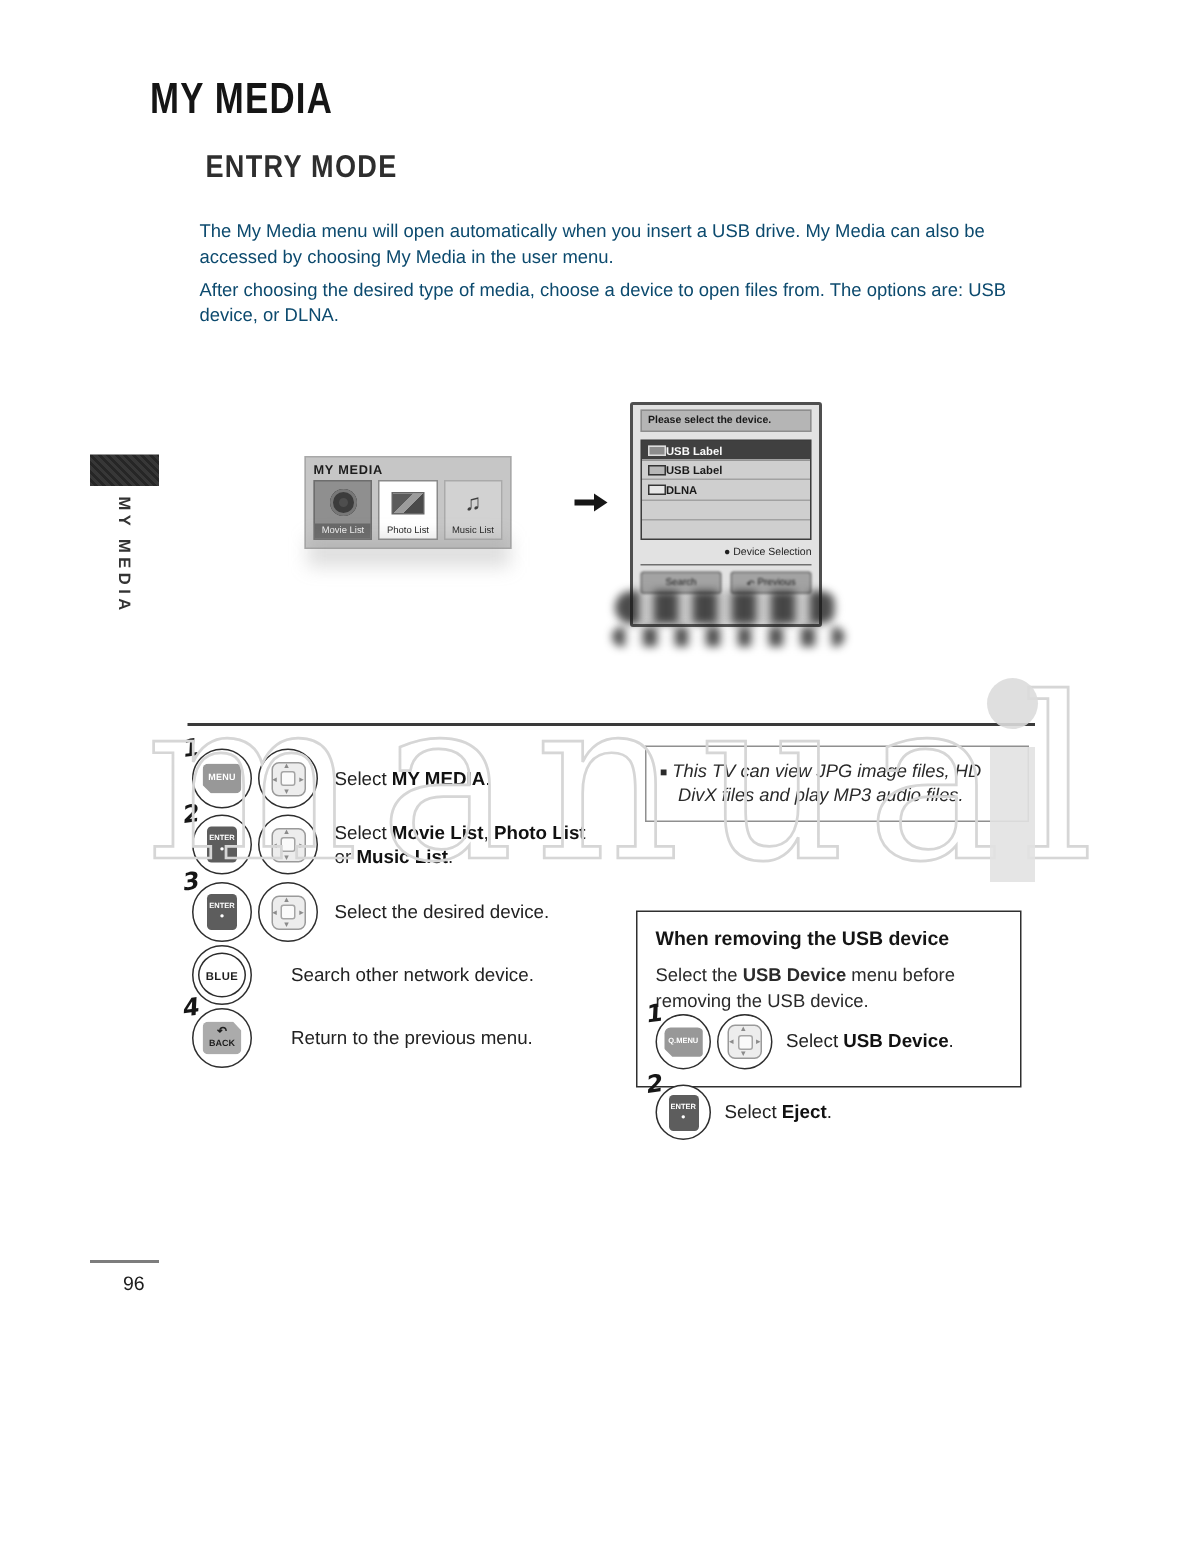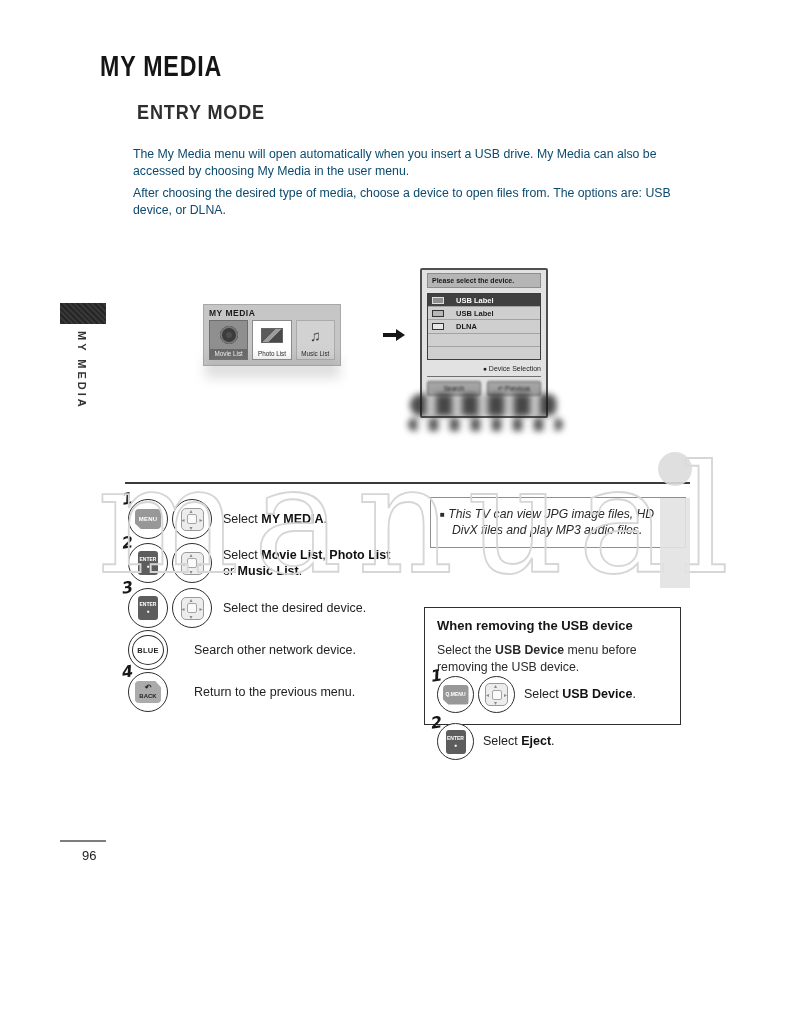--- a/index.html
+++ b/index.html
@@ -54,21 +54,21 @@
   .fig-arrow .head { position:absolute; right:0; top:0; width:0; height:0;
     border-top:6px solid transparent; border-bottom:6px solid transparent; border-left:9px solid #161616; }
 
   
   .dialog { left:420px; top:268px; width:128px; height:150px; background:#e2e2e2;
     border:2px solid #4f4f4f; border-radius:2px; padding:3px 5px; }
   .dlg-header { height:15px; background:#b5b5b5; border:1px solid #8d8d8d;
     font-size:7px; font-weight:bold; color:#181818; line-height:13px; padding-left:4px; }
   .dlg-list { margin-top:5px; height:67px; border:1.5px solid #3c3c3c; background:#cfcfcf;
     display:flex; flex-direction:column; }
-  .dlg-row { flex:1; display:flex; align-items:center; gap:12px; padding-left:4px;
+  .dlg-row { flex:1; display:flex; align-items:center; gap:0; padding-left:4px;
     border-bottom:1px solid #a2a2a2; font-size:7.5px; font-weight:bold; color:#1a1a1a; }
   .dlg-row:last-child { border-bottom:none; }
   .dlg-row.sel { background:#404040; color:#fafafa; }
   .chip { display:inline-block; width:12px; height:7px; border:1px solid #333; background:#b7b7b7; }
   .dlg-row.sel .chip { background:#8d8d8d; border-color:#ddd; }
   .chip.dlna { background:#e6e6e6; }
   .dlg-selection { margin-top:5px; text-align:right; font-size:7px; color:#1f1f1f; }
   .dlg-divider { margin-top:4px; border-top:1px solid #6f6f6f; }
   .dlg-btns { margin-top:4px; display:flex; justify-content:space-between; }
   .dlg-btn { width:54px; height:15px; background:#a3a3a3; border:1px solid #6a6a6a; border-radius:2px;

